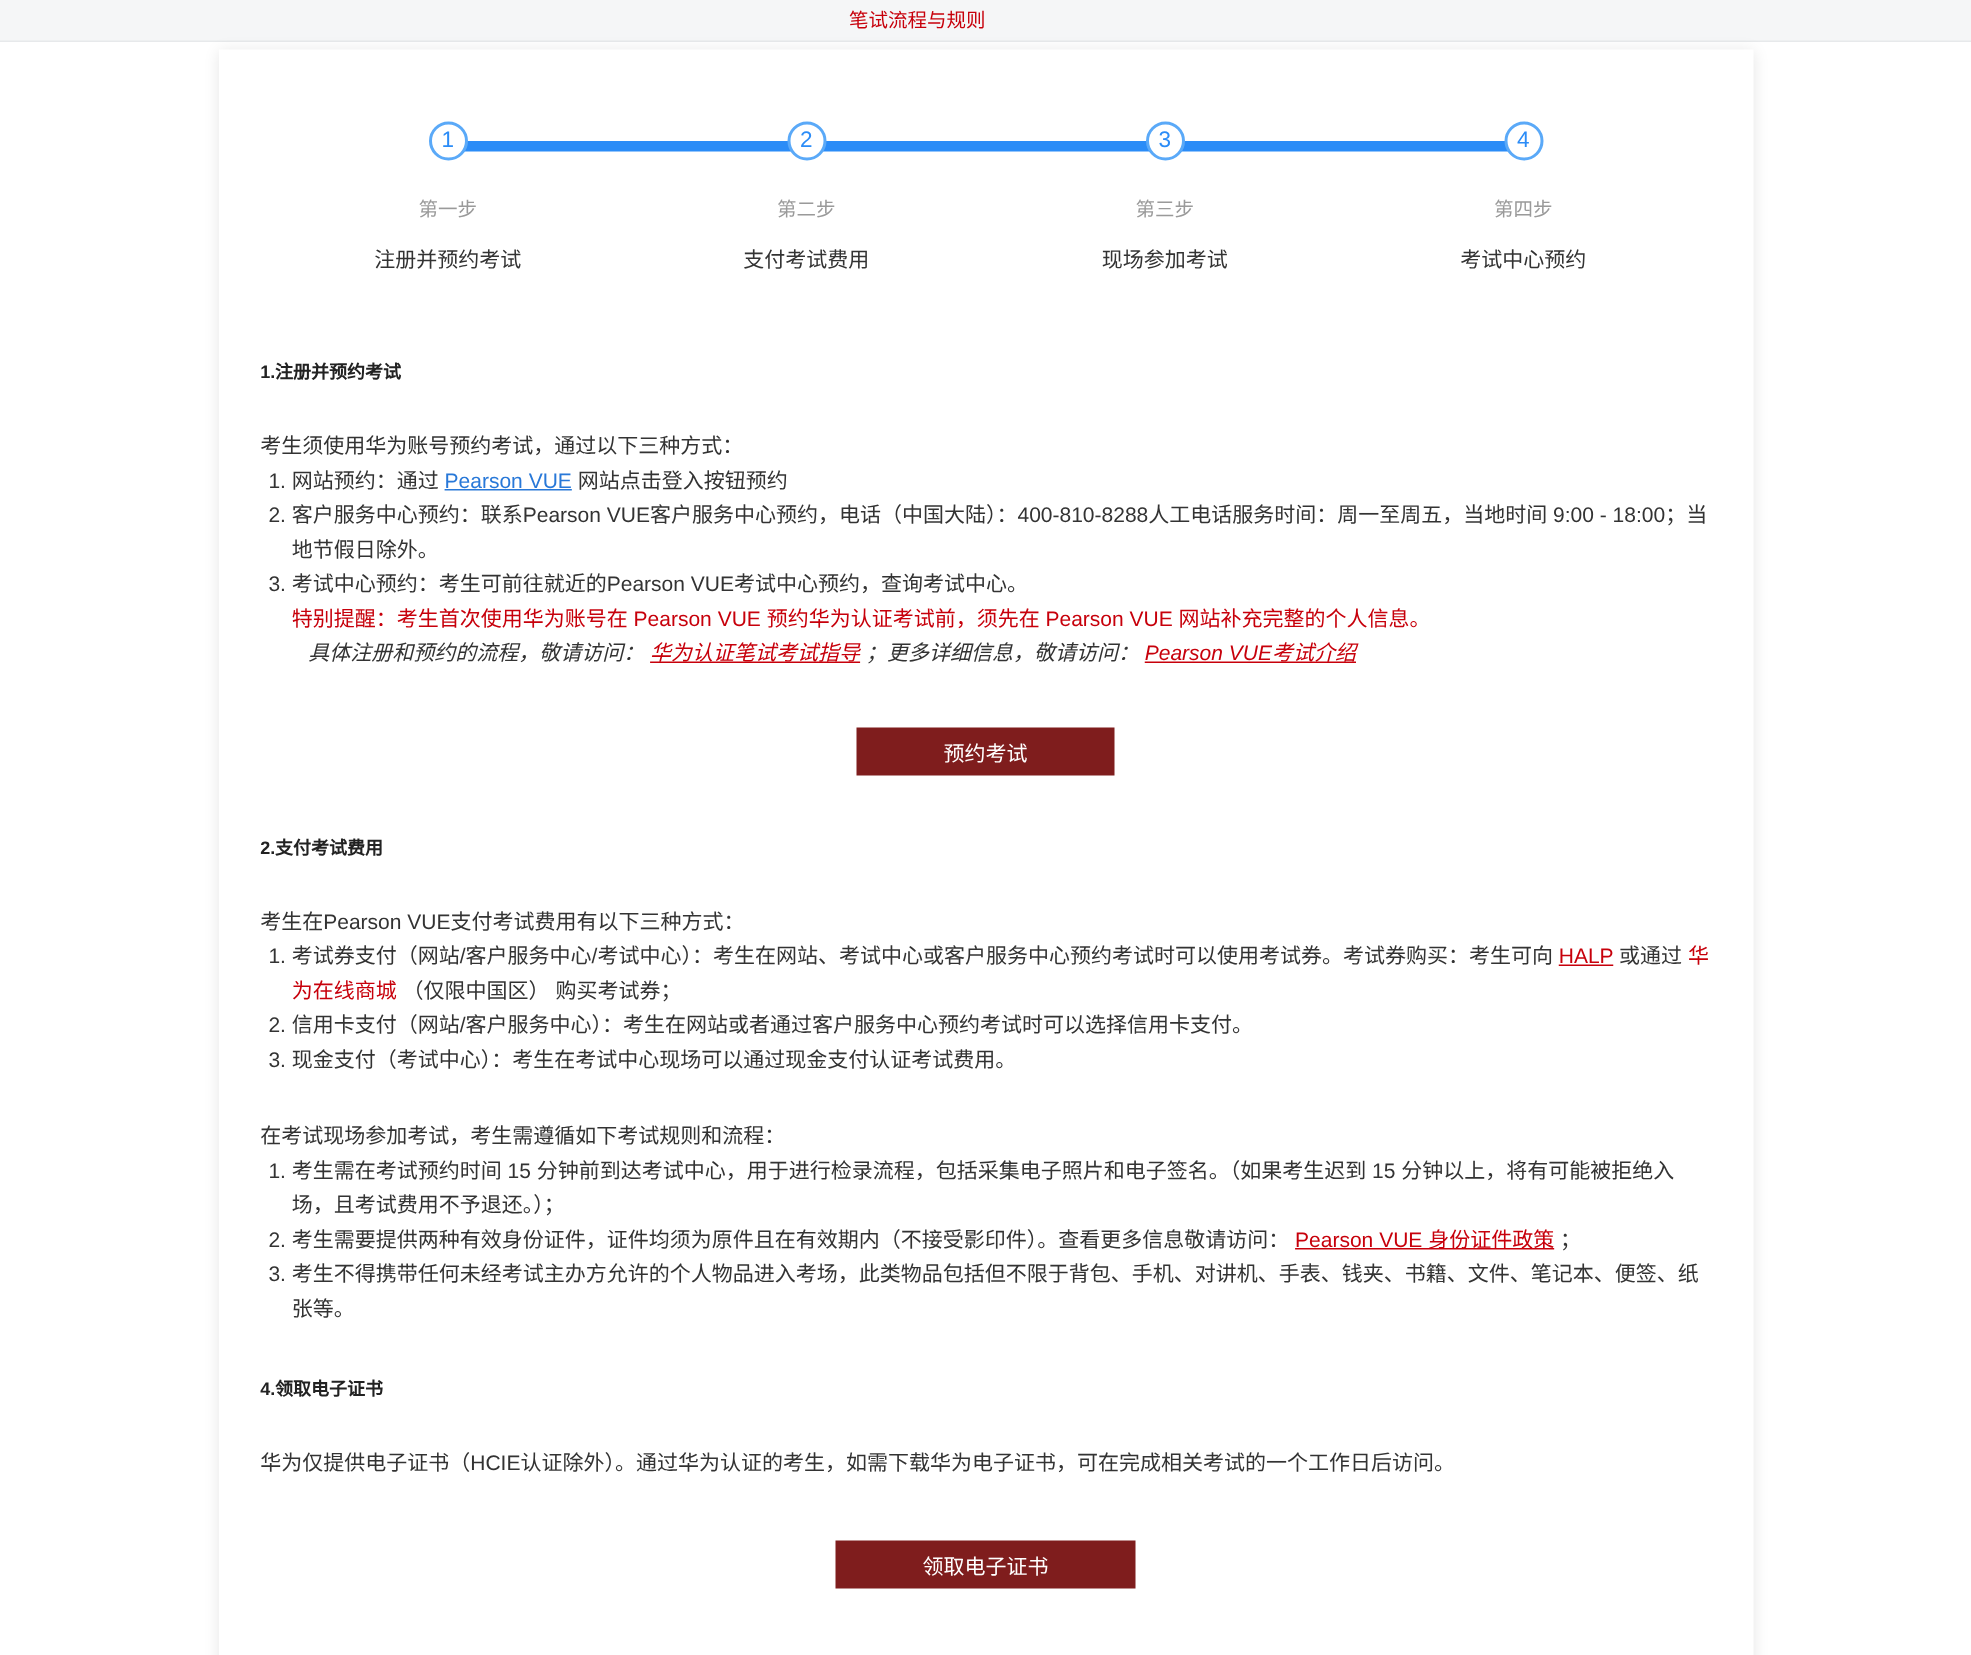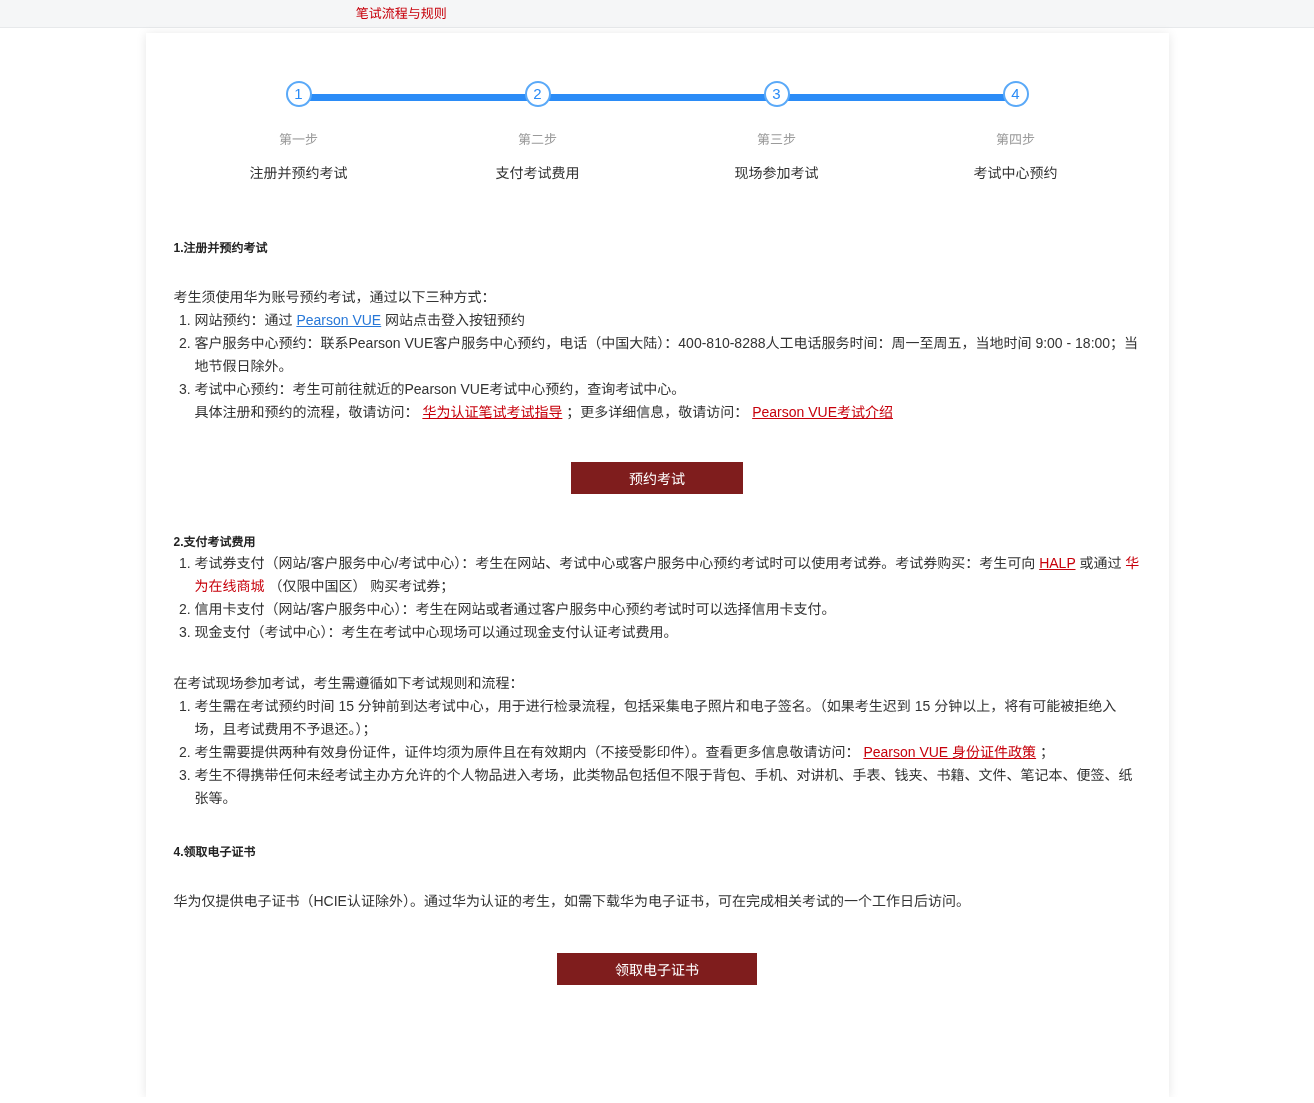--- a/index.html
+++ b/index.html
@@ -17,21 +17,21 @@
     border-bottom: 1px solid #e7e9eb;
   }
   .top-bar-inner {
     width: 1023px;
     margin: 0 auto;
     height: 100%;
     display: flex;
   }
   .top-tab {
     width: 50%;
-    text-align: center;
+    text-align: right;
     font-size: 13px;
     line-height: 27px;
     color: #333333;
     cursor: pointer;
     white-space: nowrap;
   }
   .top-tab.active { color: #c7000b; }
   
   .card {
     width: 1023px;
@@ -97,21 +97,21 @@
     color: #222222;
     line-height: 20px;
   }
   .sec-title.first { margin-top: 56px; }
   .sec-title.after-button { margin-top: 38px; }
   .sec-title.after-list { margin-top: 32px; }
   .intro { margin-top: 28px; }
   ol.rule-list { margin-top: 0; padding-left: 21px; list-style: decimal; }
   ol.rule-list li { margin: 0; }
   .alert-line { color: #c7000b; margin-left: 21px; }
-  .guide-line { margin-left: 21px; }
+  .guide-line { margin-left: 32px; font-style: italic; }
   a.blue-link { color: #2878d8; text-decoration: underline; cursor: pointer; }
   a.red-link { color: #c7000b; text-decoration: underline; cursor: pointer; }
   a.red-link.no-underline { text-decoration: none; }
   .btn {
     display: block;
     margin: 38px auto 0;
     height: 32px;
     border: none;
     background: #7f1d1d;
     color: #ffffff;
@@ -160,24 +160,26 @@
 
   <div class="content">
 
     <h3 class="sec-title first">1.注册并预约考试</h3>
     <p class="intro">考生须使用华为账号预约考试，通过以下三种方式：</p>
     <ol class="rule-list">
       <li><span>网站预约：通过 </span><a class="blue-link">Pearson VUE</a><span> 网站点击登入按钮预约</span></li>
       <li><span>客户服务中心预约：联系Pearson VUE客户服务中心预约，电话（中国大陆）：400-810-8288人工电话服务时间：周一至周五，当地时间 9:00 - 18:00；当地节假日除外。</span></li>
       <li><span>考试中心预约：考生可前往就近的Pearson VUE考试中心预约，查询考试中心。</span></li>
     </ol>
+    <p class="alert-line">特别提醒：考生首次使用华为账号在 Pearson VUE 预约华为认证考试前，须先在 Pearson VUE 网站补充完整的个人信息。</p>
     <p class="guide-line"><span>具体注册和预约的流程，敬请访问： </span><a class="red-link">华为认证笔试考试指导</a><span> ；更多详细信息，敬请访问： </span><a class="red-link">Pearson VUE考试介绍</a></p>
     <button class="btn btn-book">预约考试</button>
 
     <h3 class="sec-title after-button">2.支付考试费用</h3>
+    <p class="intro">考生在Pearson VUE支付考试费用有以下三种方式：</p>
     <ol class="rule-list">
       <li><span>考试券支付（网站/客户服务中心/考试中心）：考生在网站、考试中心或客户服务中心预约考试时可以使用考试券。考试券购买：考生可向 </span><a class="red-link">HALP</a><span> 或通过 </span><a class="red-link no-underline">华为在线商城</a><span> （仅限中国区） 购买考试券；</span></li>
       <li><span>信用卡支付（网站/客户服务中心）：考生在网站或者通过客户服务中心预约考试时可以选择信用卡支付。</span></li>
       <li><span>现金支付（考试中心）：考生在考试中心现场可以通过现金支付认证考试费用。</span></li>
     </ol>
 
     <p class="intro">在考试现场参加考试，考生需遵循如下考试规则和流程：</p>
     <ol class="rule-list">
       <li><span>考生需在考试预约时间 15 分钟前到达考试中心，用于进行检录流程，包括采集电子照片和电子签名。（如果考生迟到 15 分钟以上，将有可能被拒绝入场，且考试费用不予退还。）；</span></li>
       <li><span>考生需要提供两种有效身份证件，证件均须为原件且在有效期内（不接受影印件）。查看更多信息敬请访问： </span><a class="red-link">Pearson VUE 身份证件政策</a><span> ；</span></li>

